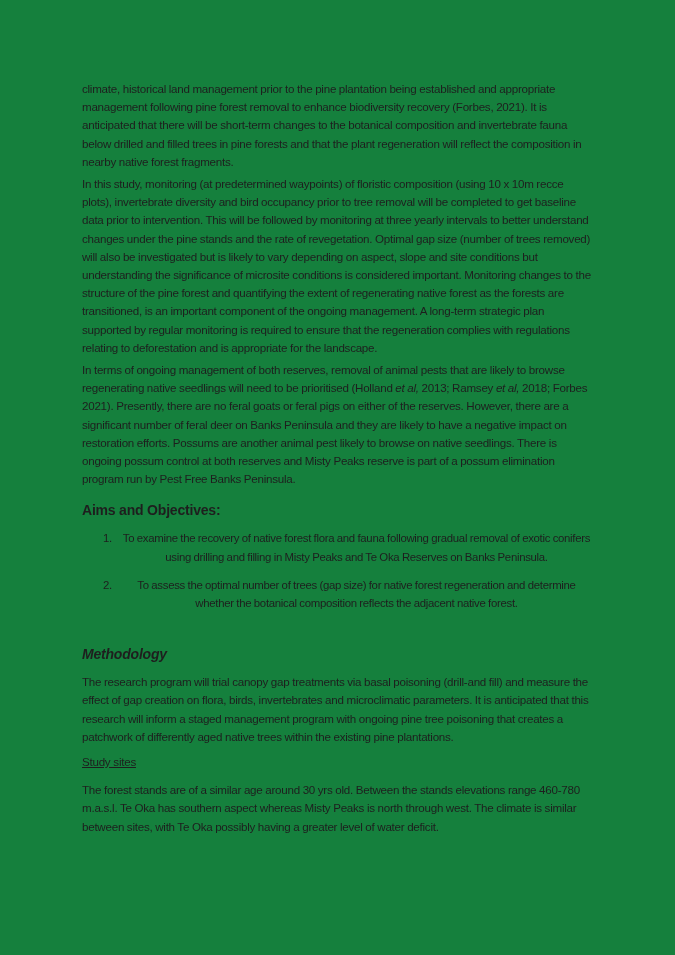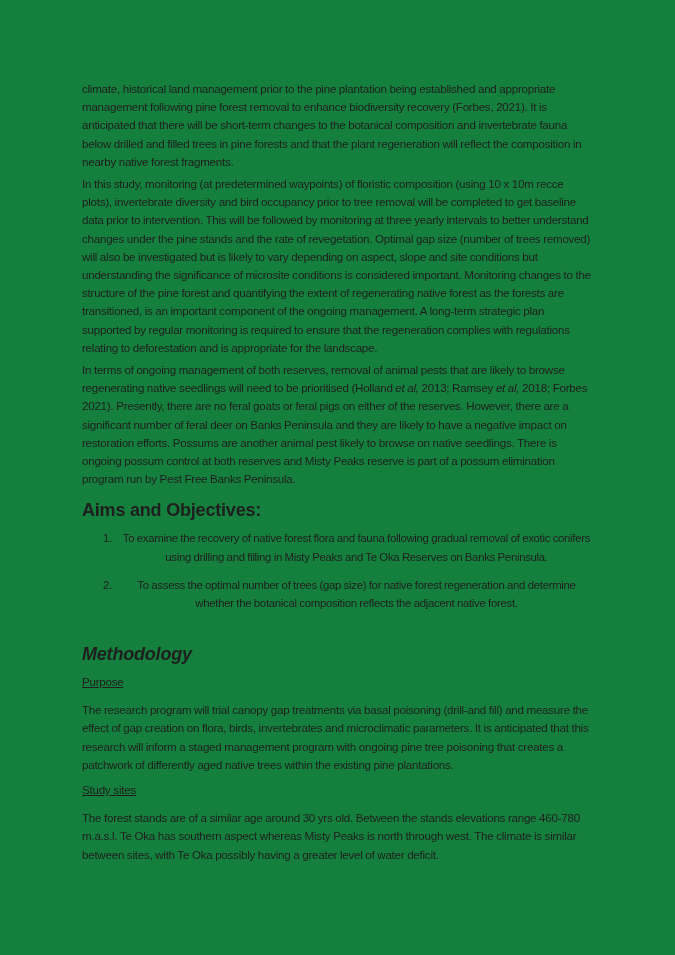--- a/index.html
+++ b/index.html
@@ -23,21 +23,21 @@
   }
   .doc-paragraph {
     font-size: 11.6px;
     line-height: 18.2px;
     letter-spacing: -0.25px;
     word-spacing: -0.2px;
     margin: 0 0 4px 0;
     text-align: left;
   }
   .doc-h1 {
-    font-size: 18px;
+    font-size: 14px;
     font-weight: 700;
     line-height: 21px;
     letter-spacing: -0.2px;
     margin: 12px 0 8px 0;
   }
   .doc-list + .doc-h1 {
     margin-top: 32px;
     font-style: italic;
   }
   .doc-h2 {
@@ -87,18 +87,17 @@
         <div class="doc-list-item">
           <span class="doc-list-num">1.</span>
           <span class="doc-list-text">To examine the recovery of native forest flora and fauna following gradual removal of exotic conifers using drilling and filling in Misty Peaks and Te Oka Reserves on Banks Peninsula.</span>
         </div>
         <div class="doc-list-item">
           <span class="doc-list-num">2.</span>
           <span class="doc-list-text">To assess the optimal number of trees (gap size) for native forest regeneration and determine whether the botanical composition reflects the adjacent native forest.</span>
         </div>
       </div>
       <div class="doc-h1">Methodology</div>
-      <div class="doc-h2">Purpose</div>
       <p class="doc-paragraph">The research program will trial canopy gap treatments via basal poisoning (drill-and fill) and measure the effect of gap creation on flora, birds, invertebrates and microclimatic parameters. It is anticipated that this research will inform a staged management program with ongoing pine tree poisoning that creates a patchwork of differently aged native trees within the existing pine plantations.</p>
       <div class="doc-h2">Study sites</div>
       <p class="doc-paragraph">The forest stands are of a similar age around 30 yrs old. Between the stands elevations range 460-780 m.a.s.l. Te Oka has southern aspect whereas Misty Peaks is north through west. The climate is similar between sites, with Te Oka possibly having a greater level of water deficit.</p>
     </section>
 </main>
 
 </body></html>

